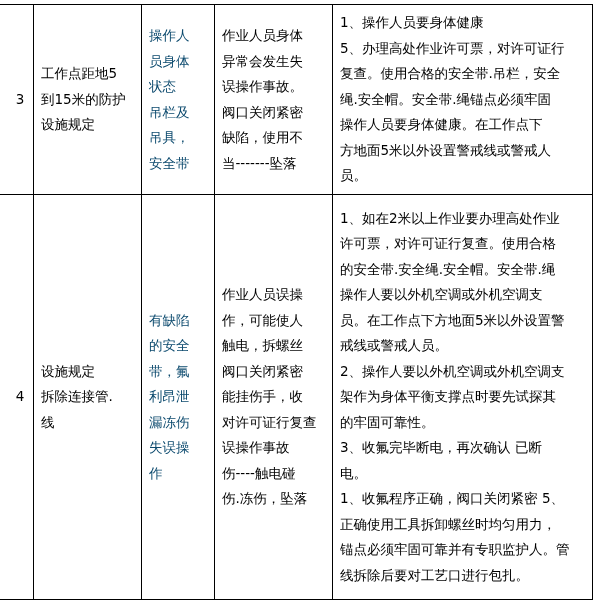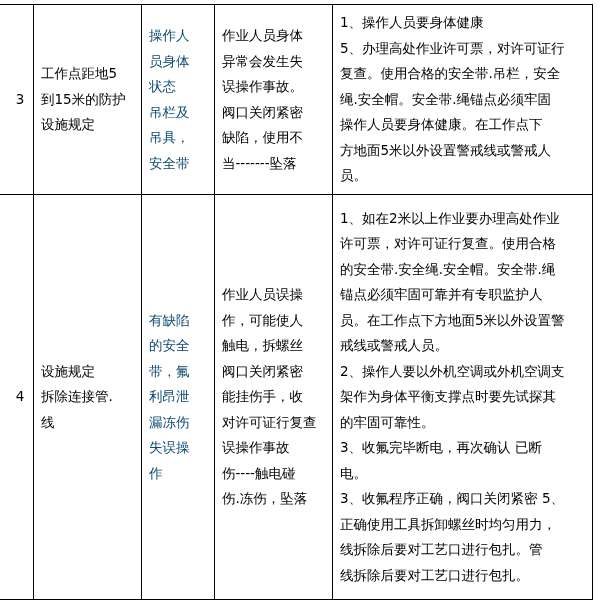--- a/index.html
+++ b/index.html
@@ -90,28 +90,28 @@
       <span class="ln">能挂伤手，收</span>
       <span class="ln">对许可证行复查</span>
       <span class="ln">误操作事故</span>
       <span class="ln">伤----触电碰</span>
       <span class="ln">伤.冻伤，坠落</span>
     </td>
     <td class="c-measure">
       <span class="ln">1、如在2米以上作业要办理高处作业</span>
       <span class="ln">许可票，对许可证行复查。使用合格</span>
       <span class="ln">的安全带.安全绳.安全帽。安全带.绳</span>
-      <span class="ln">锚点必须牢固可靠并有专职监护人</span>
+      <span class="ln">操作人要以外机空调或外机空调支</span>
       <span class="ln">员。在工作点下方地面5米以外设置警</span>
       <span class="ln">戒线或警戒人员。</span>
       <span class="ln">2、操作人要以外机空调或外机空调支</span>
       <span class="ln">架作为身体平衡支撑点时要先试探其</span>
       <span class="ln">的牢固可靠性。</span>
       <span class="ln pre">3、收氟完毕断电，再次确认 已断</span>
       <span class="ln">电。</span>
-      <span class="ln pre">3、收氟程序正确，阀口关闭紧密 5、</span>
+      <span class="ln pre">1、收氟程序正确，阀口关闭紧密 5、</span>
       <span class="ln">正确使用工具拆卸螺丝时均匀用力，</span>
-      <span class="ln">线拆除后要对工艺口进行包扎。管</span>
+      <span class="ln">锚点必须牢固可靠并有专职监护人。管</span>
       <span class="ln">线拆除后要对工艺口进行包扎。</span>
     </td>
   </tr>
 </tbody>
   </table>
 
 </body></html>

